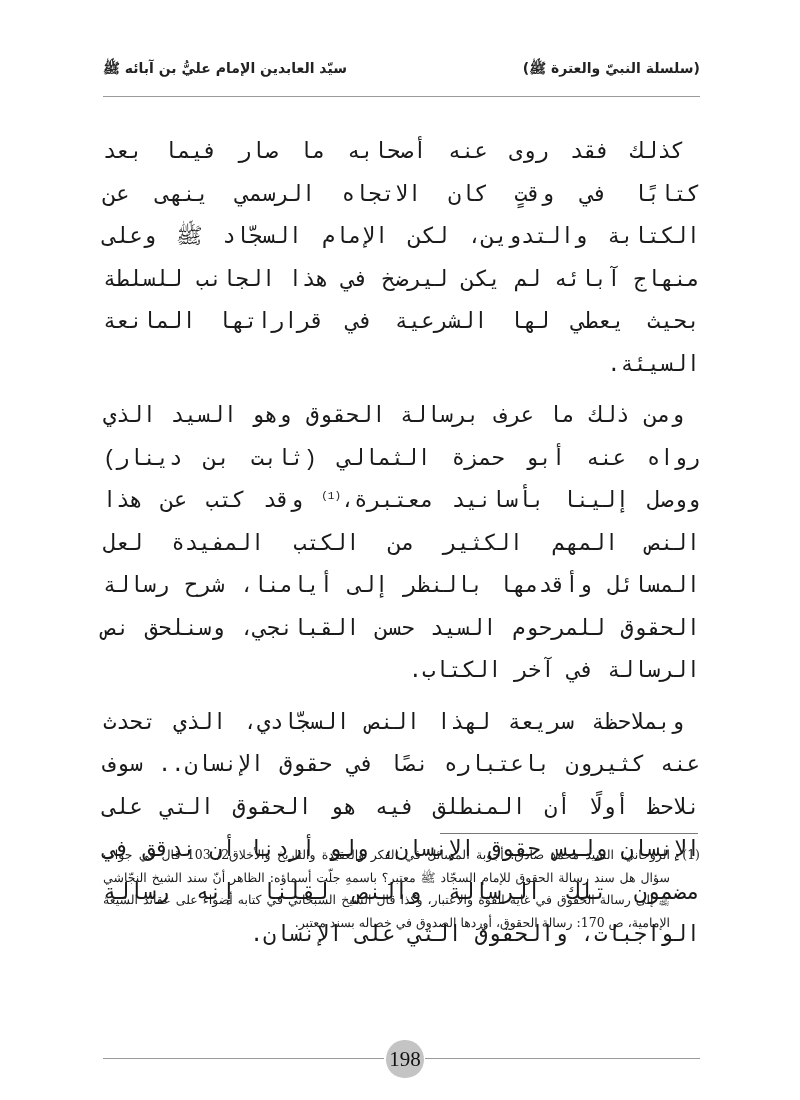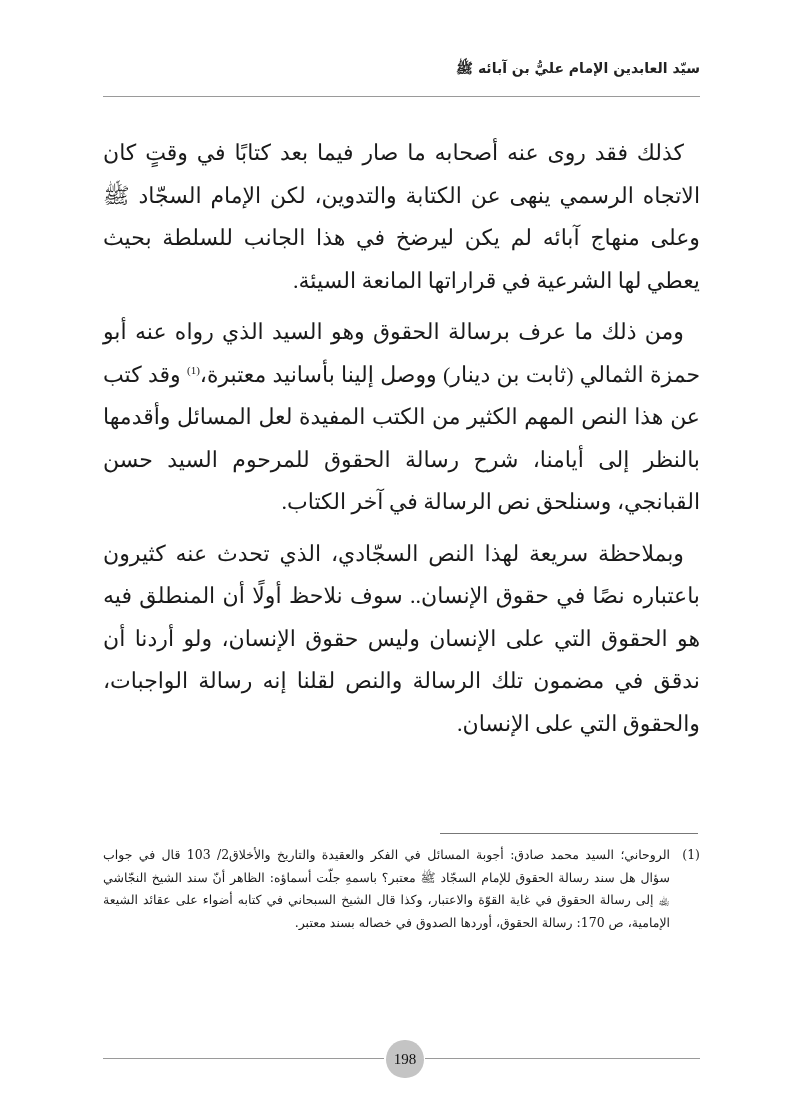--- a/index.html
+++ b/index.html
@@ -46,21 +46,21 @@
     }
     
     .body-text {
       position: absolute;
       left: 103px;
       width: 597px;
       top: 132px;
       direction: rtl;
       text-align: justify;
       text-align-last: right;
-      font-family: Liberation Serif, serif;
+      font-family: Liberation Mono, monospace;
       font-size: 22px;
       line-height: 42.5px;
       color: #1a1a1a;
     }
     .body-text p {
       margin: 0 0 9px 0;
       text-indent: 16px;
     }
     .body-text sup {
       font-size: 11px;
@@ -128,30 +128,31 @@
       top: 0;
       width: 38px;
       height: 38px;
       background: #c4c4c4;
       border-radius: 48% 48% 48% 48% / 52% 52% 48% 48%;
       transform: rotate(0deg);
       display: flex;
       align-items: center;
       justify-content: center;
       font-family: "Liberation Serif", serif;
-      font-size: 15px;
+      font-size: 21px;
       color: #111;
     }
   </style>
 </head>
 <body>
 
 <div class="page">
 
   <div class="running-header">
+    <span>(سلسلة النبيّ والعترة ﷺ)</span>
     <span>سيّد العابدين الإمام عليُّ بن آبائه ﷺ</span>
   </div>
   <div class="header-rule"></div>
 
   <div class="body-text">
     <p>كذلك فقد روى عنه أصحابه ما صار فيما بعد كتابًا في وقتٍ كان الاتجاه الرسمي ينهى عن الكتابة والتدوين، لكن الإمام السجّاد ﷺ وعلى منهاج آبائه لم يكن ليرضخ في هذا الجانب للسلطة بحيث يعطي لها الشرعية في قراراتها المانعة السيئة.</p>
     <p><span>ومن ذلك ما عرف برسالة الحقوق وهو السيد الذي رواه عنه أبو حمزة الثمالي (ثابت بن دينار) ووصل إلينا بأسانيد معتبرة،</span><sup>(1)</sup><span> وقد كتب عن هذا النص المهم الكثير من الكتب المفيدة لعل المسائل وأقدمها بالنظر إلى أيامنا، شرح رسالة الحقوق للمرحوم السيد حسن القبانجي، وسنلحق نص الرسالة في آخر الكتاب.</span></p>
     <p>وبملاحظة سريعة لهذا النص السجّادي، الذي تحدث عنه كثيرون باعتباره نصًا في حقوق الإنسان.. سوف نلاحظ أولًا أن المنطلق فيه هو الحقوق التي على الإنسان وليس حقوق الإنسان، ولو أردنا أن ندقق في مضمون تلك الرسالة والنص لقلنا إنه رسالة الواجبات، والحقوق التي على الإنسان.</p>
   </div>
 

